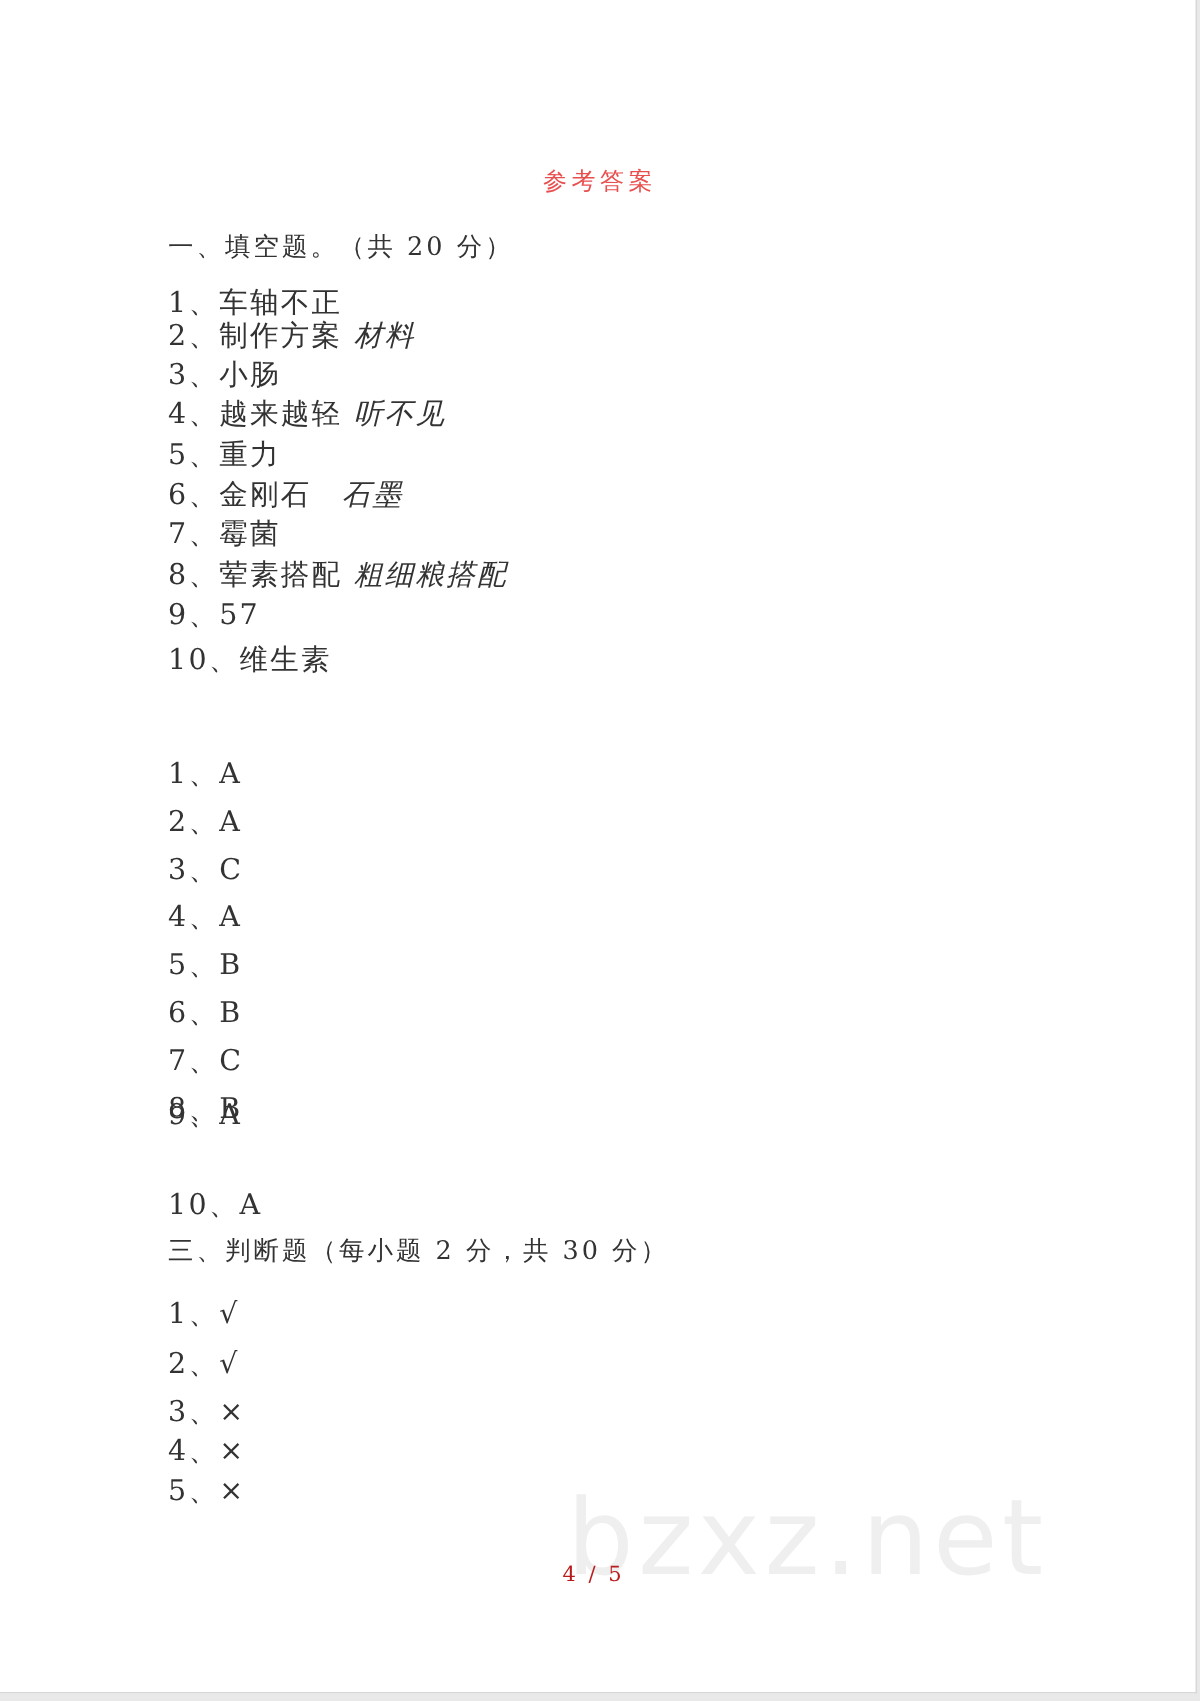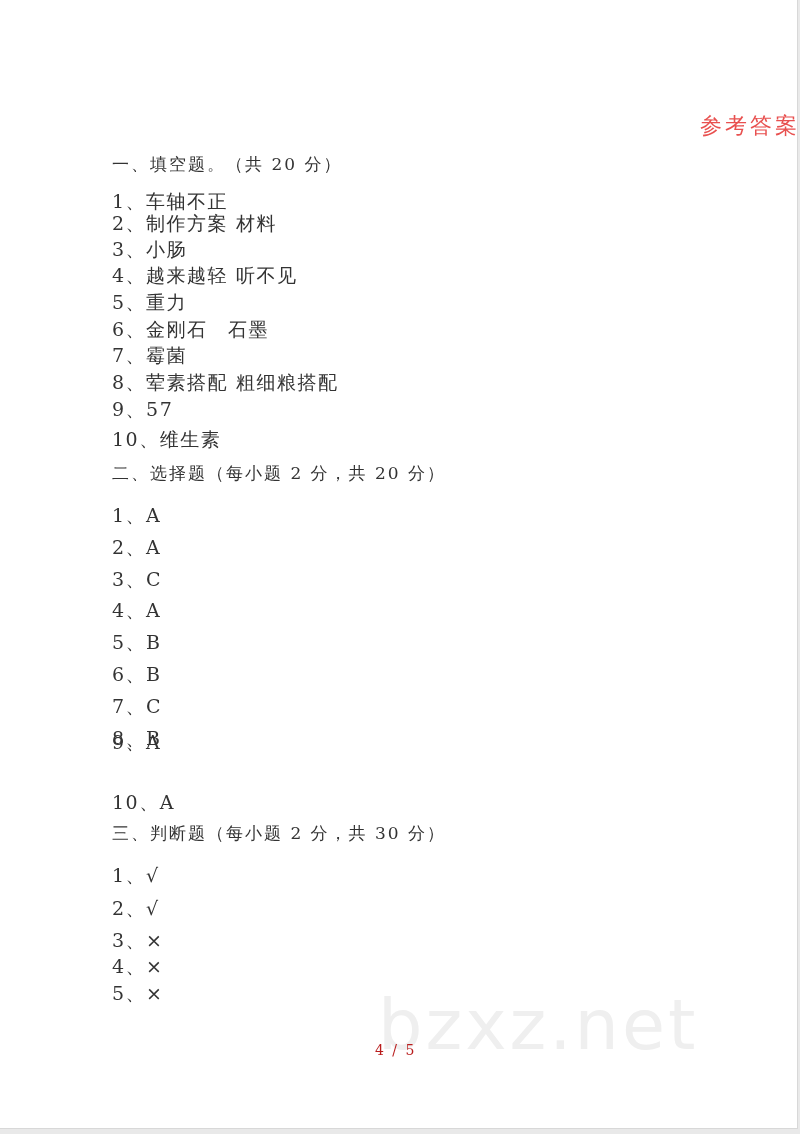--- a/index.html
+++ b/index.html
@@ -5,27 +5,27 @@
   html, body { margin: 0; padding: 0; }
   body {
     width: 800px; height: 1134px; background: #e9e9e9; position: relative; overflow: hidden;
     font-family: "DejaVu Serif", "Liberation Serif", serif; color: #333;
   }
   .page {
     position: absolute; left: 0; top: 0; width: 797px; height: 1128px;
     background: #fff; border-right: 1px solid #d8d8d8; border-bottom: 1px solid #d8d8d8;
   }
   .title {
-    position: absolute; left: 0; width: 800px; top: 111px; text-align: right;
-    color: #e8504f; font-size: 22px; letter-spacing: 3px;
+    position: absolute; left: 0; width: 800px; top: 111px; text-align: center;
+    color: #e8504f; font-size: 16px; letter-spacing: 3px;
   }
   .heading { position: absolute; left: 112px; font-size: 17px; letter-spacing: 2px; color: #333; text-align: right; }
   .item { position: absolute; left: 112px; font-size: 19px; color: #333; white-space: pre; letter-spacing: 1.5px; }
   .item .num { display: inline-block; }
-  .item .a2 { position: absolute; }
+  .item .a2 { position: absolute; font-style: italic; }
   .watermark {
     position: absolute; left: 378px; top: 990px; font-family: "DejaVu Sans", sans-serif;
     font-weight: normal; font-size: 70px; color: #efefef; letter-spacing: 3px; line-height: 1;
   }
   .pagenum { position: absolute; left: 375px; top: 1042px; font-size: 14px; color: #b91c1c; letter-spacing: 2px; }
 </style>
 </head>
 <body>
 
 <div class="page">
@@ -38,21 +38,20 @@
   <div class="item" style="top:211px"><span class="num">2、</span><span>制作方案</span><span class="a2" style="left:124px">材料</span></div>
   <div class="item" style="top:237px"><span class="num">3、</span><span>小肠</span></div>
   <div class="item" style="top:263px"><span class="num">4、</span><span>越来越轻</span><span class="a2" style="left:124px">听不见</span></div>
   <div class="item" style="top:290px"><span class="num">5、</span><span>重力</span></div>
   <div class="item" style="top:317px"><span class="num">6、</span><span>金刚石</span><span class="a2" style="left:116px">石墨</span></div>
   <div class="item" style="top:343px"><span class="num">7、</span><span>霉菌</span></div>
   <div class="item" style="top:370px"><span class="num">8、</span><span>荤素搭配</span><span class="a2" style="left:124px">粗细粮搭配</span></div>
   <div class="item" style="top:397px"><span class="num">9、</span><span>57</span></div>
   <div class="item" style="top:427px"><span class="num">10、</span><span>维生素</span></div>
 
-  <div class="heading" style="top:462px">二、选择题（每小题 2 分，共 20 分）</div>
   <div class="item" style="top:503px"><span class="num">1、</span><span>A</span></div>
   <div class="item" style="top:535px"><span class="num">2、</span><span>A</span></div>
   <div class="item" style="top:567px"><span class="num">3、</span><span>C</span></div>
   <div class="item" style="top:598px"><span class="num">4、</span><span>A</span></div>
   <div class="item" style="top:630px"><span class="num">5、</span><span>B</span></div>
   <div class="item" style="top:662px"><span class="num">6、</span><span>B</span></div>
   <div class="item" style="top:694px"><span class="num">7、</span><span>C</span></div>
   <div class="item" style="top:726px"><span class="num">8、</span><span>B</span></div>
   <div class="item" style="top:730px"><span class="num">9、</span><span>A</span></div>
   <div class="item" style="top:790px"><span class="num">10、</span><span>A</span></div>

